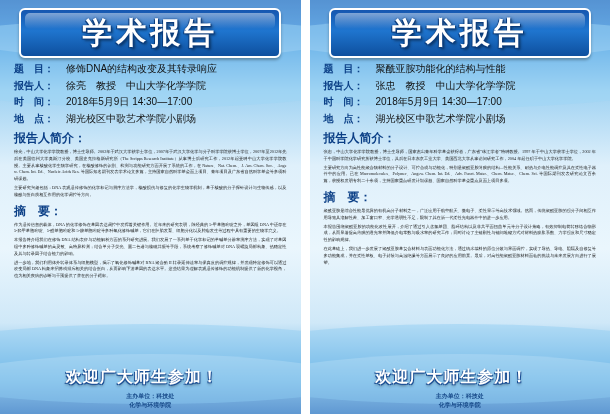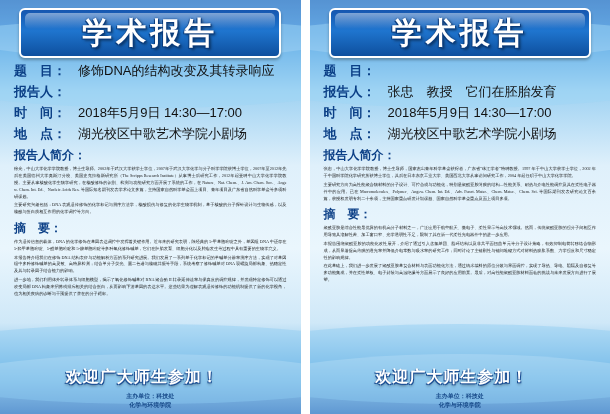--- a/index.html
+++ b/index.html
@@ -43,21 +43,21 @@
   .title-text{
     position:relative;
     font-family:"DejaVu Sans","Liberation Sans",sans-serif;
     font-weight:bold;font-size:30px;letter-spacing:4px;color:#ffffff;
     text-shadow:0 0 2px #0b3c7d,1px 1px 0 #0b3c7d,-1px 1px 0 #0b3c7d,2px 2px 3px rgba(0,0,0,.5);
     line-height:1;
   }
 
   
   .meta{margin:4px 2px 2px 2px;}
-  .meta-row{display:flex;align-items:flex-start;font-size:13px;color:#111;line-height:1.45;margin-bottom:2px;}
+  .meta-row{display:flex;align-items:flex-start;font-size:10px;color:#111;line-height:1.45;margin-bottom:2px;}
   .meta-label{flex:0 0 auto;font-weight:bold;color:#0b3f86;white-space:nowrap;margin-right:4px;}
   .meta-val{flex:1 1 auto;color:#111;margin-left:8px;}
 
   .section-label{font-size:12px;font-weight:bold;color:#0b3f86;margin:4px 2px 2px 2px;}
 
   .body-block{
     margin:1px 2px 4px 2px;
     font-size:4.2px;
     line-height:1.62;
     color:#1b1b1b;
@@ -99,20 +99,21 @@
         <span class="title-text">学术报告</span>
       </div>
 
       <div class="meta">
         <div class="meta-row">
           <span class="meta-label">题　目：</span>
           <span class="meta-val">修饰DNA的结构改变及其转录响应</span>
         </div>
         <div class="meta-row">
           <span class="meta-label">报告人：</span>
+          <span class="meta-val">徐亮　教授　中山大学化学学院</span>
         </div>
         <div class="meta-row">
           <span class="meta-label">时　间：</span>
           <span class="meta-val">2018年5月9日 14:30—17:00</span>
         </div>
         <div class="meta-row">
           <span class="meta-label">地　点：</span>
           <span class="meta-val">湖光校区中歌艺术学院小剧场</span>
         </div>
       </div>
@@ -147,24 +148,25 @@
     <div class="swoosh sw4"></div>
 
     <div class="inner">
       <div class="title-wrap">
         <span class="title-text">学术报告</span>
       </div>
 
       <div class="meta">
         <div class="meta-row">
           <span class="meta-label">题　目：</span>
+          <span class="meta-val">聚酰亚胺功能化的结构与性能</span>
         </div>
         <div class="meta-row">
           <span class="meta-label">报告人：</span>
-          <span class="meta-val">张忠　教授　它们在胚胎发育</span>
+          <span class="meta-val">张忠　教授　中山大学化学学院</span>
         </div>
         <div class="meta-row">
           <span class="meta-label">时　间：</span>
           <span class="meta-val">2018年5月9日 14:30—17:00</span>
         </div>
         <div class="meta-row">
           <span class="meta-label">地　点：</span>
           <span class="meta-val">湖光校区中歌艺术学院小剧场</span>
         </div>
       </div>

